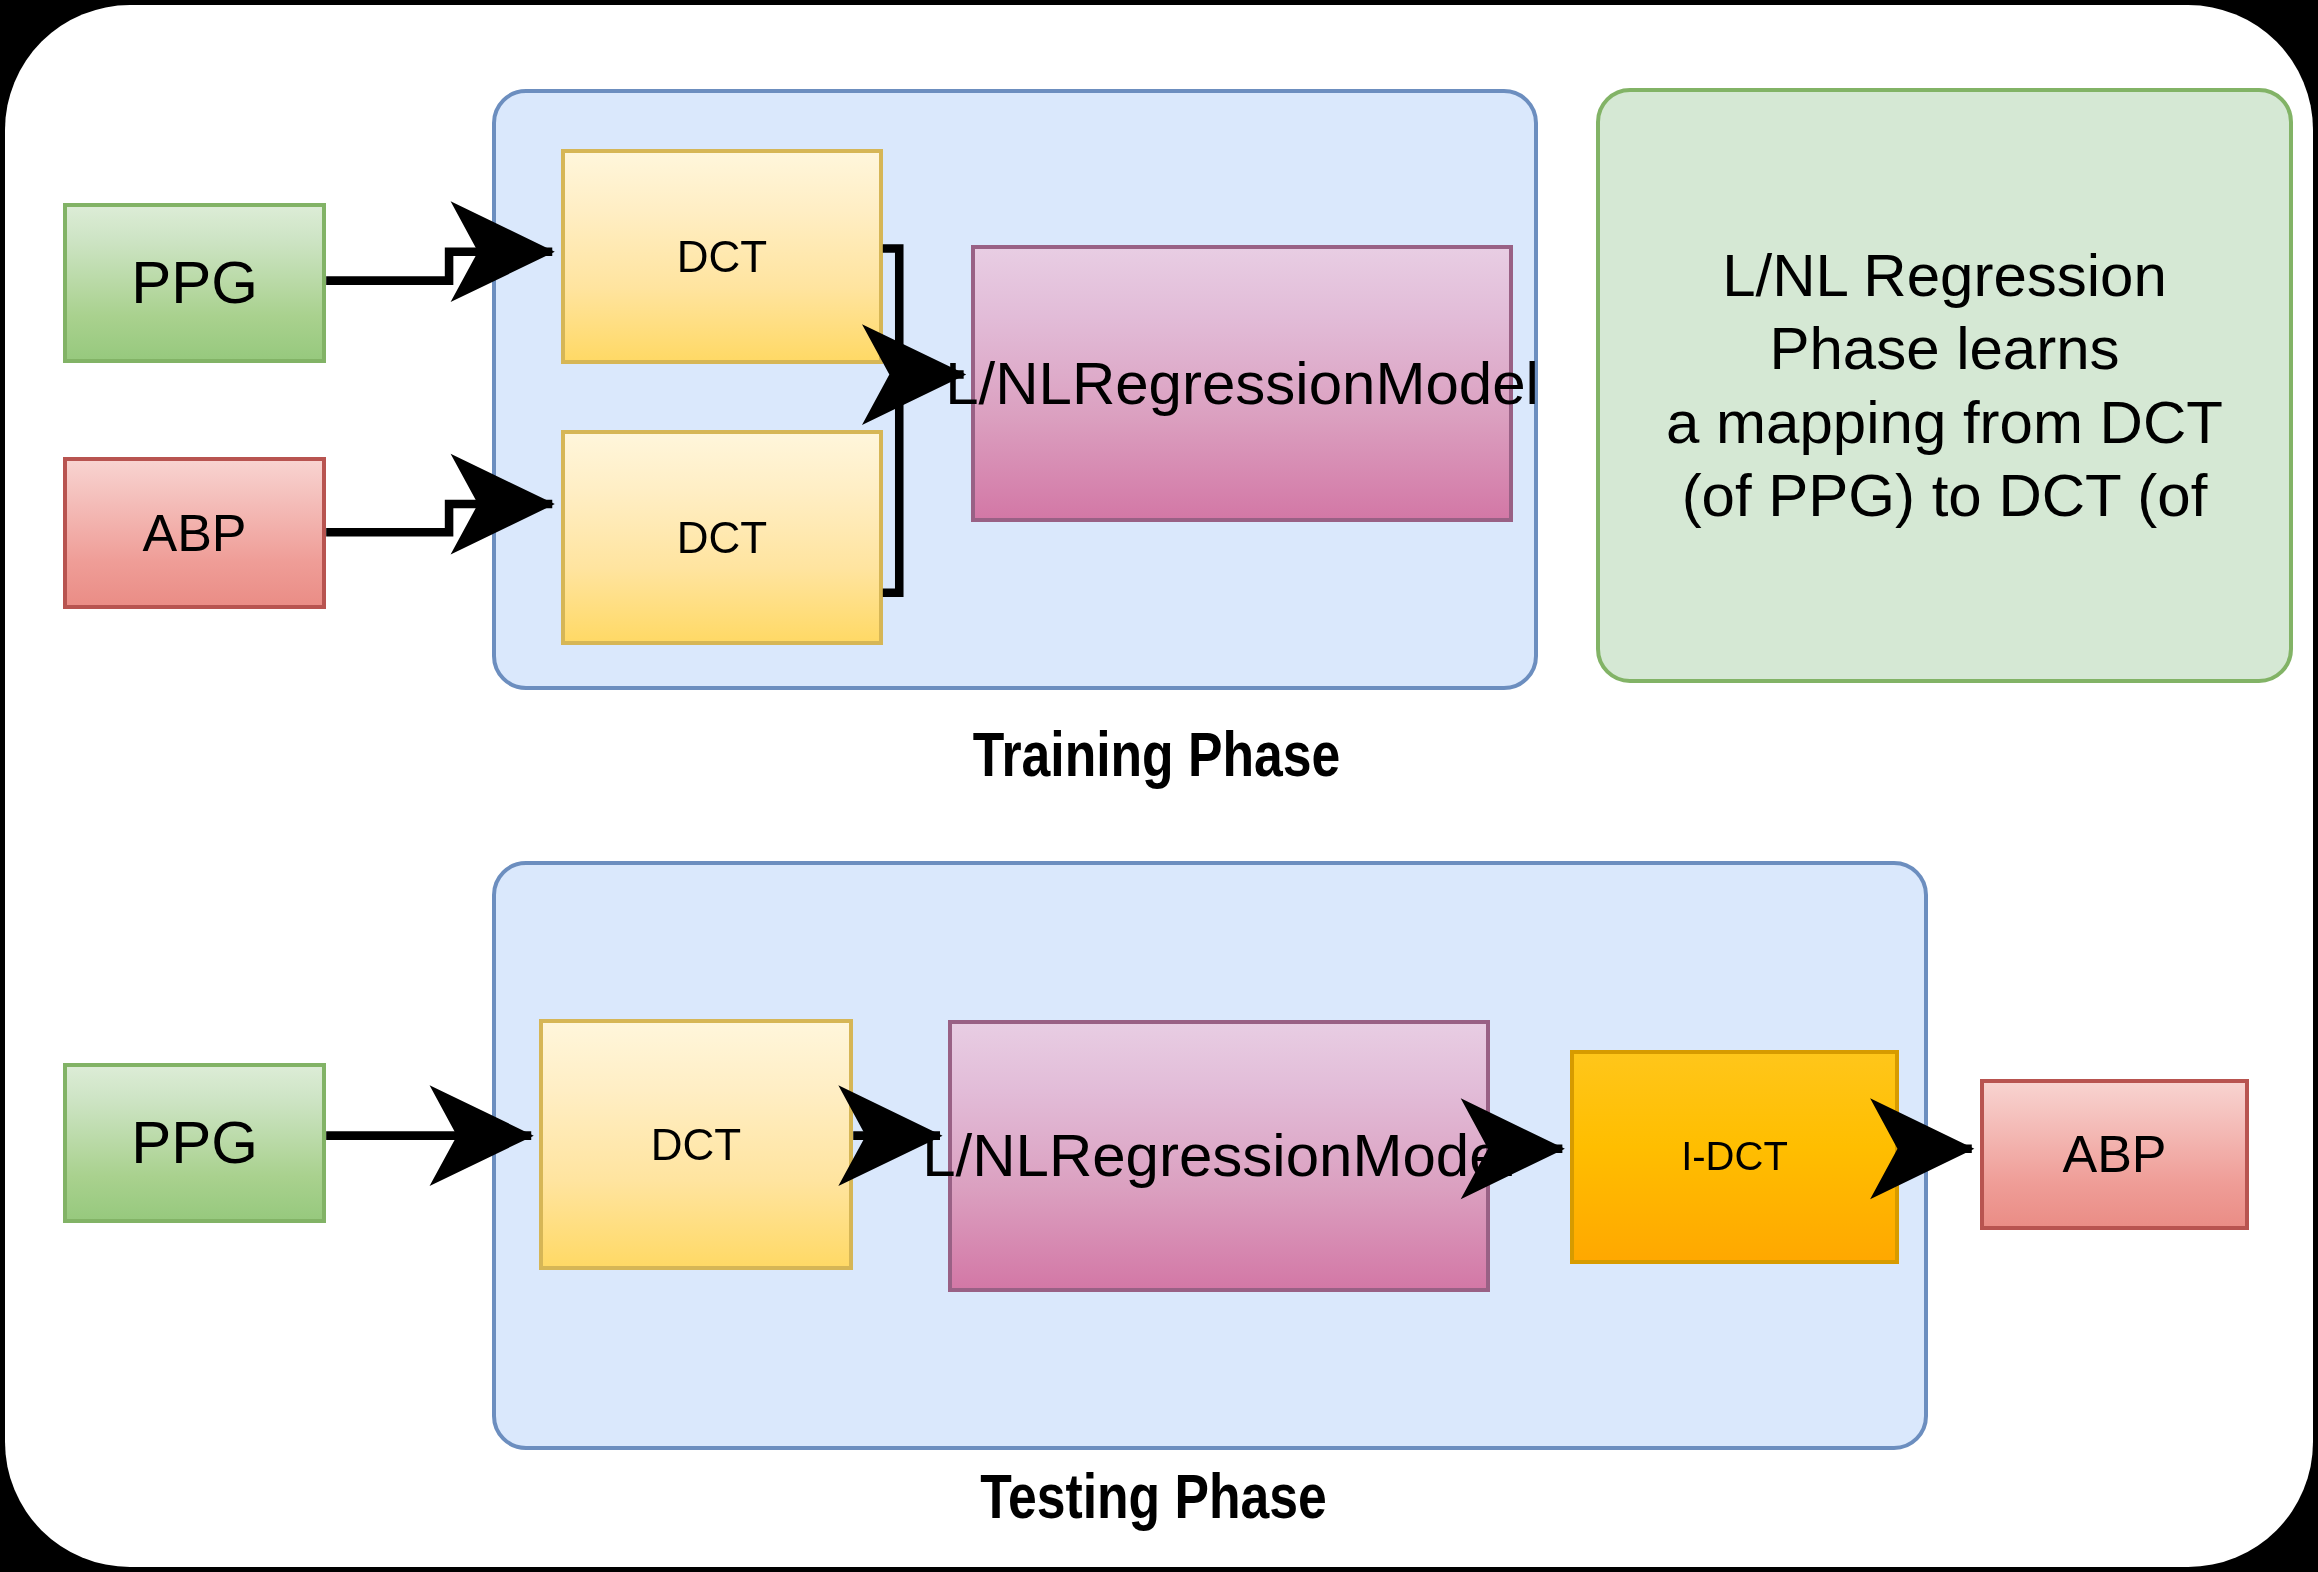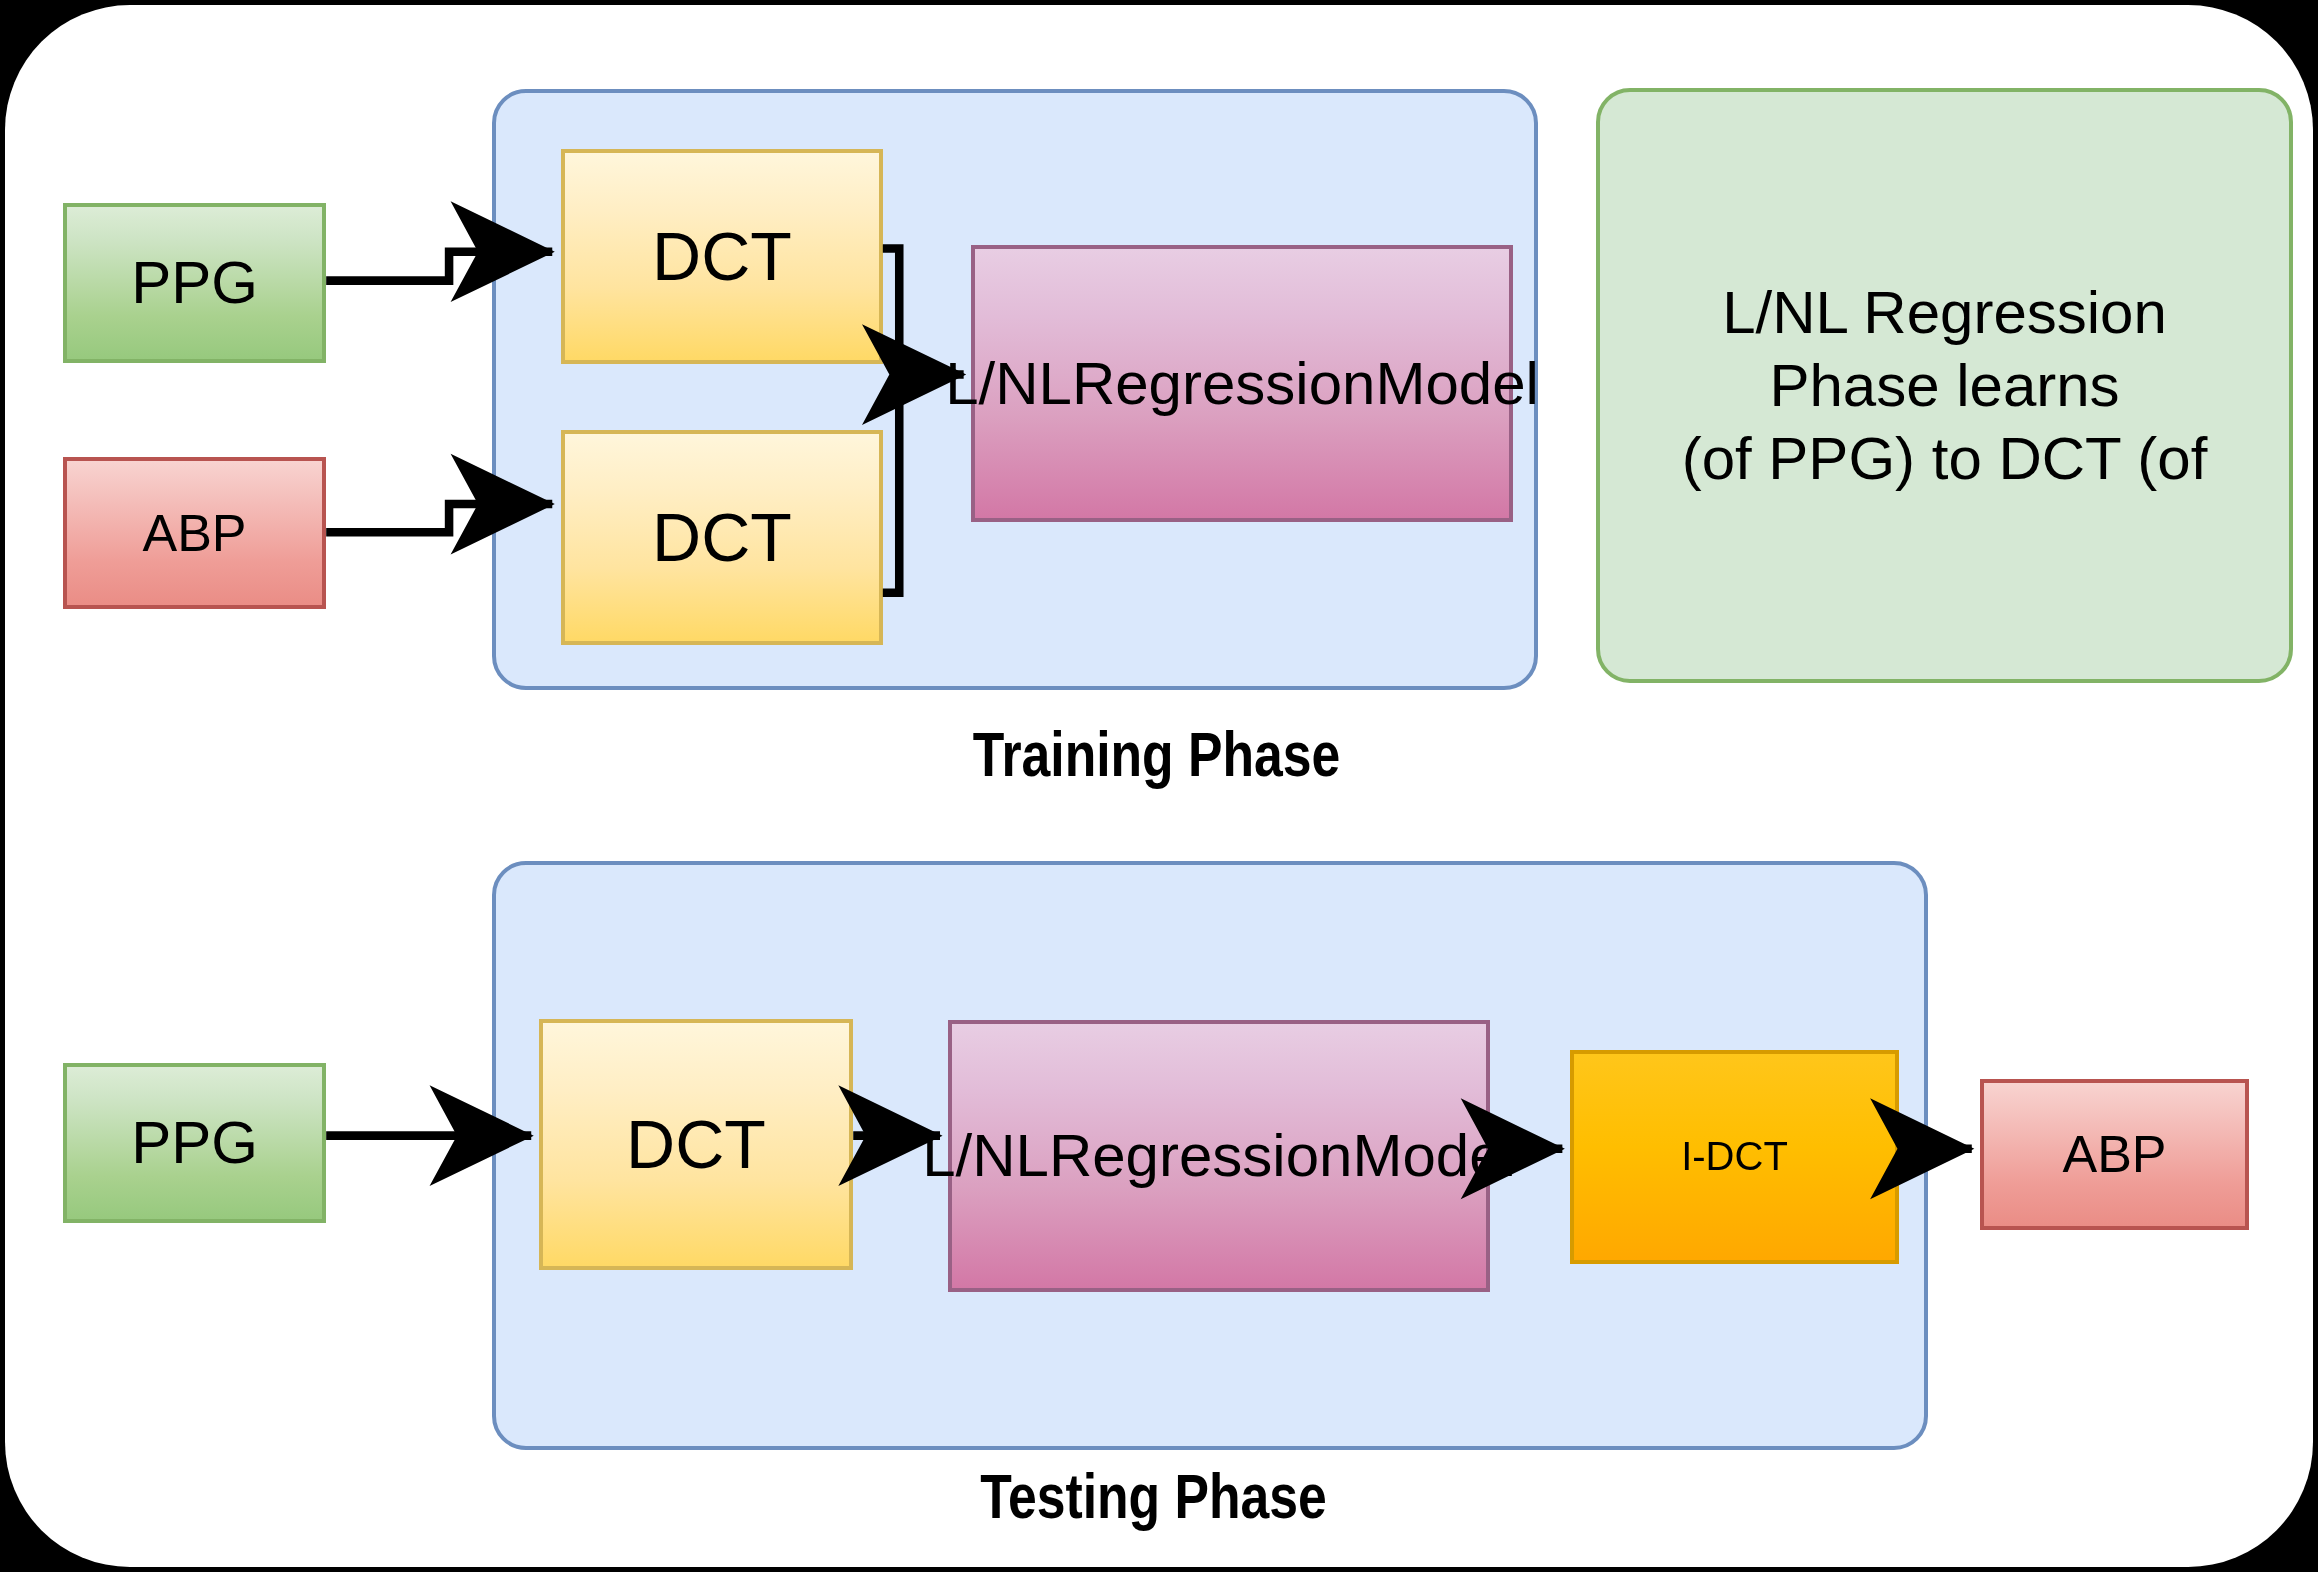--- a/index.html
+++ b/index.html
@@ -69,21 +69,21 @@
     font-size: 60px;
   }
   .box-red {
     background: linear-gradient(to bottom, #f8d3d0 0%, #f4bcb8 30%, #ef9d97 70%, #ea8d86 100%);
     border: 4.6px solid #b85450;
     font-size: 52px;
   }
   .box-yellow {
     background: linear-gradient(to bottom, #fff6db 0%, #ffeec4 28%, #ffe49f 65%, #ffd966 100%);
     border: 4.6px solid #d6b656;
-    font-size: 68px;
+    font-size: 44px;
   }
   .box-orange {
     background: linear-gradient(to bottom, #ffc61a 0%, #ffbe00 45%, #ffa800 100%);
     border: 4.6px solid #d79b00;
     font-size: 40px;
   }
   .box-pink {
     background: linear-gradient(to bottom, #e8cde3 0%, #e2bcd8 25%, #dba0c0 62%, #d378a6 100%);
     border: 4.6px solid #996185;
     font-size: 60px;
@@ -139,20 +139,21 @@
   <div class="node box-pink" style="left:971px; top:237px; width:542px; height:277px;">
     <span>L/NL</span>
     <span>Regression</span>
     <span>Model</span>
   </div>
 
   <div class="note-box" style="left:1596px; top:88px; width:697px; height:595px;">
     <div>
       <div>L/NL Regression</div>
       <div>Phase learns</div>
+      <div>a mapping from DCT</div>
       <div>(of PPG) to DCT (of</div>
     </div>
   </div>
 
   <div class="phase-caption" style="left:828px; top:718px; width:657px;">Training Phase</div>
 
   <div class="phase-box" style="left:492px; top:861px; width:1436px; height:589px;"></div>
 
   <div class="node box-green" style="left:63px; top:1055px; width:263px; height:160px;">
     <span>PPG</span>

